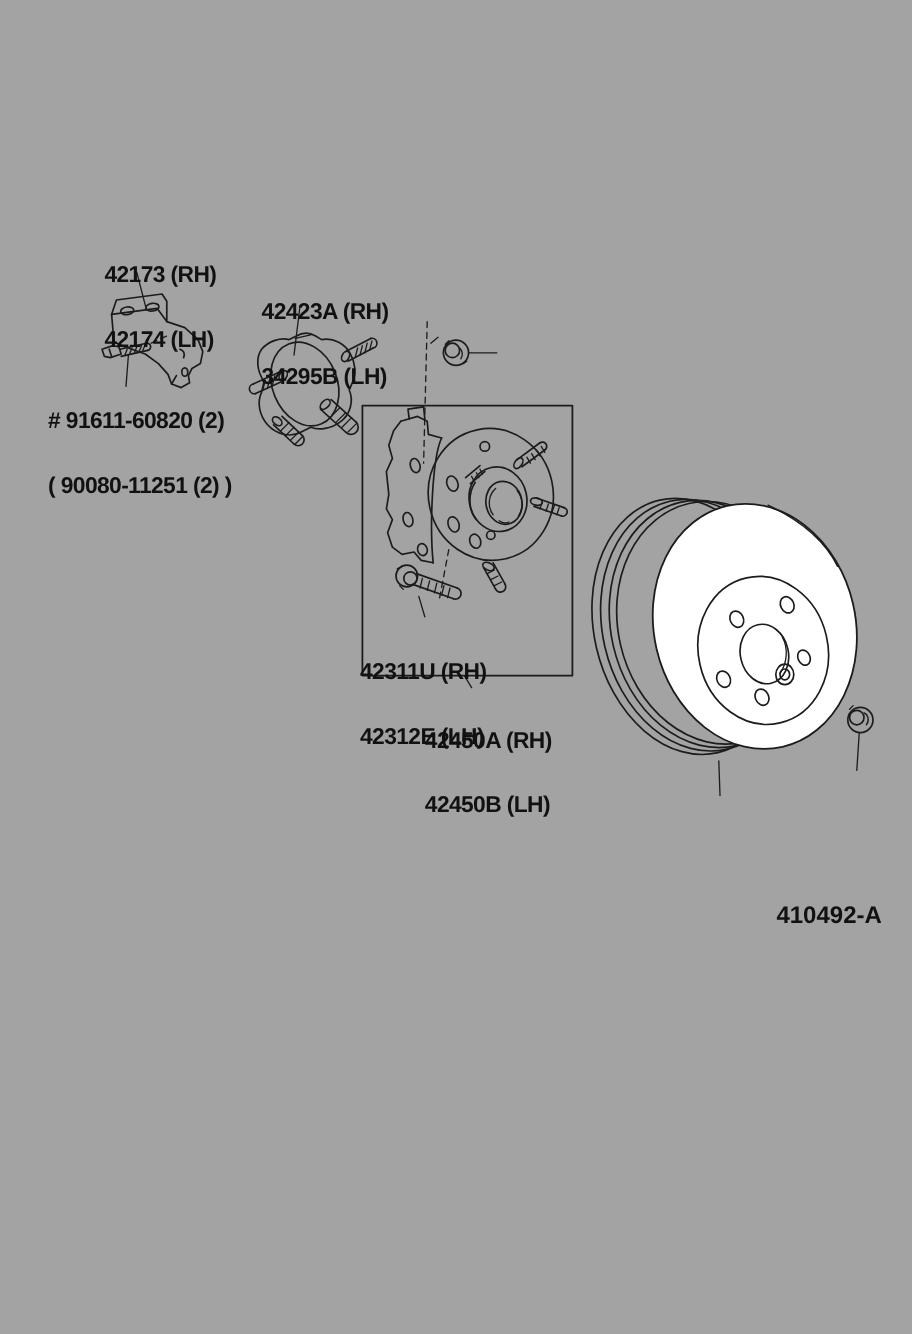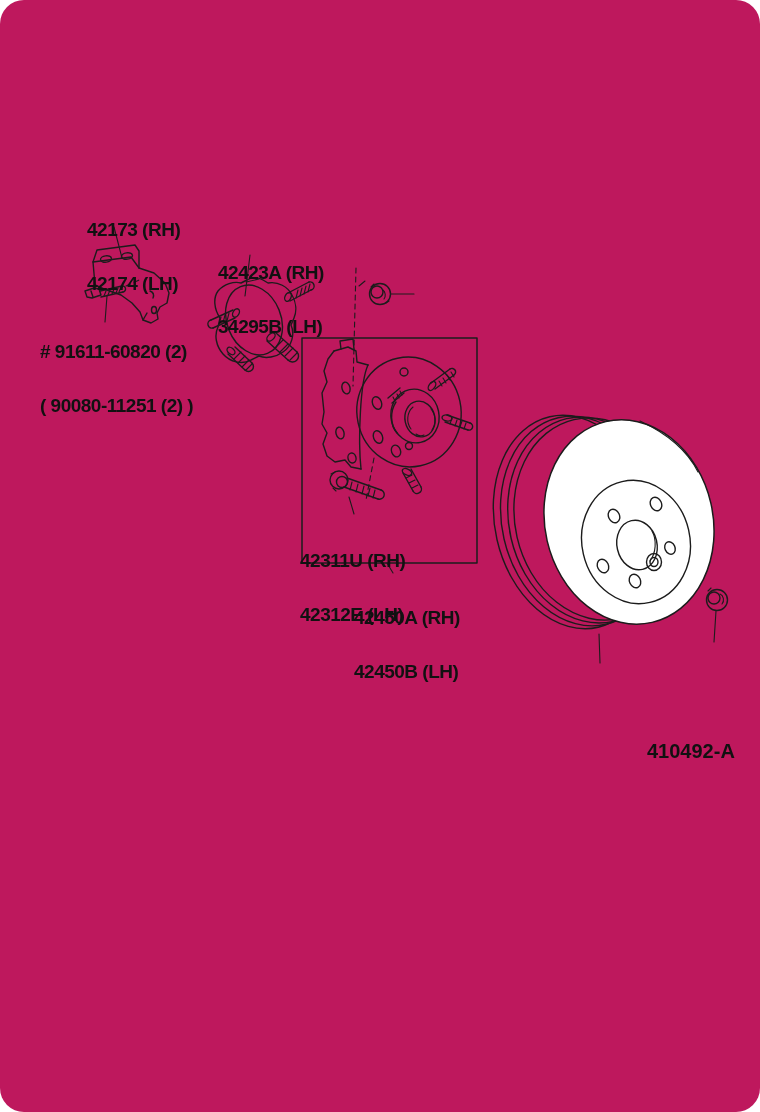--- a/index.html
+++ b/index.html
@@ -1,26 +1,26 @@
 <!DOCTYPE html>
 <html><head>
 <meta charset="utf-8">
 <style>
   html,body{margin:0;padding:0;background:#ffffff;}
-  #page{position:relative;width:760px;height:1112px;background:#be185d;overflow:hidden;
-        font-family:"Liberation Sans",sans-serif;border-radius:24px;}
+  #page{position:relative;width:760px;height:1112px;background:#a3a3a3;overflow:hidden;
+        font-family:"Liberation Sans",sans-serif;}
   svg{position:absolute;left:0;top:0;}
   .ln{fill:none;stroke:#1c1c1c;stroke-width:1.4;stroke-linecap:round;stroke-linejoin:round;}
   .thin{stroke-width:1.1;}
   .dash{stroke-dasharray:5 4;}
   .fillw{fill:#ffffff;stroke:#1c1c1c;stroke-width:1.5;}
   .part-label{position:absolute;color:#111;font-weight:700;font-size:19px;line-height:18px;
               letter-spacing:-0.5px;white-space:pre;}
   .part-label span{display:block;}
-  .figure-code{position:absolute;color:#111;font-weight:700;font-size:20px;letter-spacing:0;}
+  .figure-code{position:absolute;color:#111;font-weight:700;font-size:20px;letter-spacing:0;margin-top:12px;}
 </style>
 </head>
 <body>
 
 <div id="page">
 
   <svg width="760" height="1112" viewBox="0 0 760 1112">
 
     <g>
       <path class="ln thin" d="M114,227 L122,258"></path>
@@ -167,21 +167,21 @@
       <path class="ln thin" d="M720,594 a5,6 0 0 1 2,10"></path>
       <path class="ln thin" d="M708,591 l3,-3"></path>
     </g>
   </svg>
 
   <div class="part-label" style="left:87px;top:185px">
     <span>42173 (RH)</span>
     <span>42174 (LH)</span>
   </div>
 
-  <div class="part-label" style="left:218px;top:228px">
+  <div class="part-label" style="left:218px;top:216px">
     <span>42423A (RH)</span>
     <span>34295B (LH)</span>
   </div>
 
 
   <div class="part-label" style="left:40px;top:307px">
     <span># 91611-60820 (2)</span>
     <span>( 90080-11251 (2) )</span>
   </div>
 

